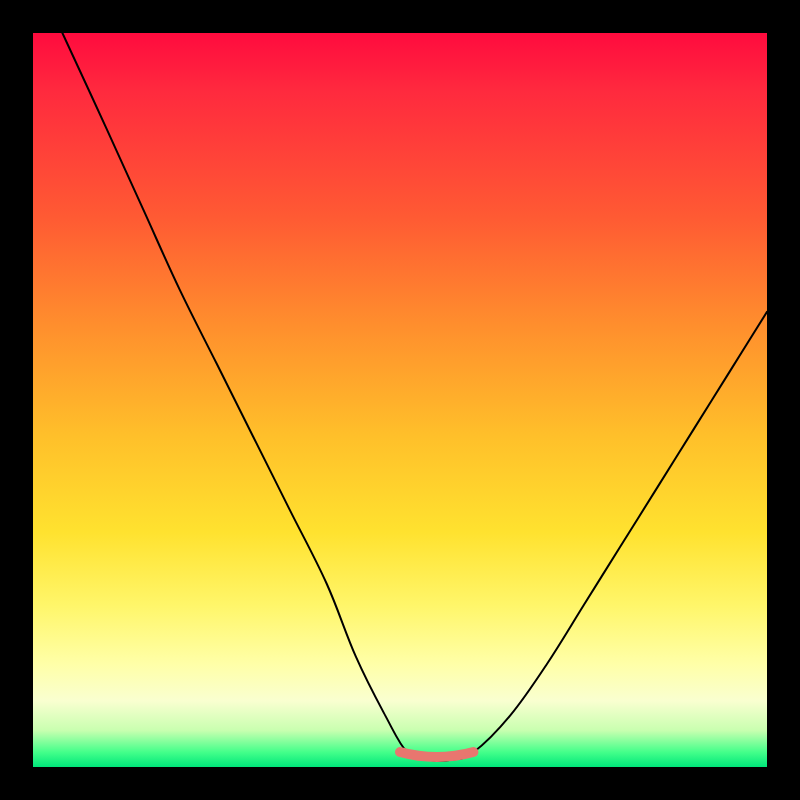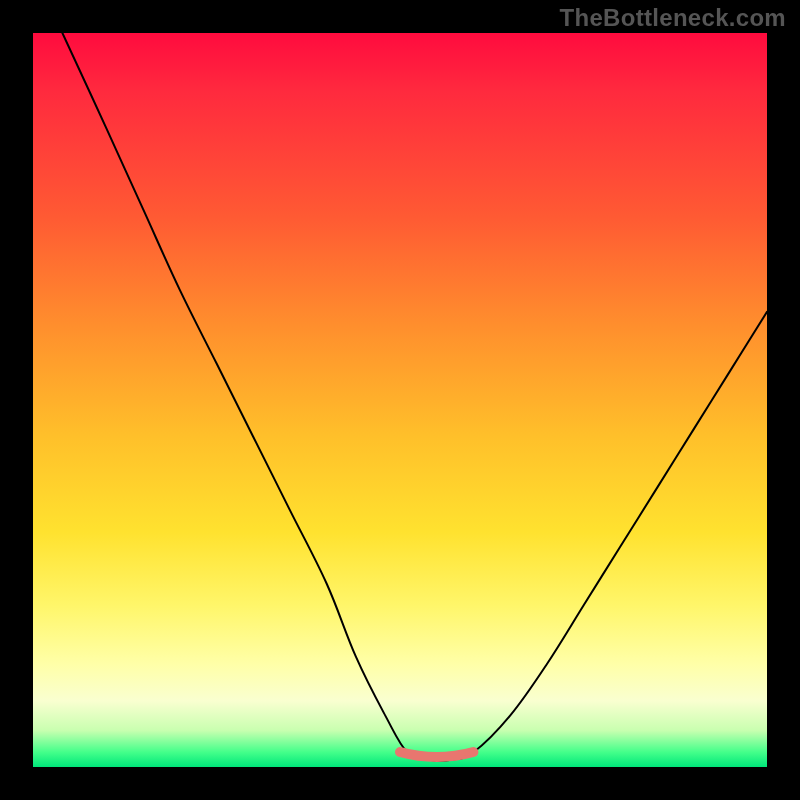--- a/index.html
+++ b/index.html
@@ -56,21 +56,20 @@
     left: 0;
     top: 0;
     width: 734px;
     height: 734px;
   }
 </style>
 </head>
 <body>
 
 <div class="frame">
-  <div class="watermark">TheBottleneck.com</div>
 
   <div class="plot">
     <svg class="curve" viewBox="0 0 734 734" preserveAspectRatio="none">
       <path fill="none" stroke="#000" stroke-width="2" stroke-linejoin="round" stroke-linecap="round" d="M 29.4 0.0 C 37.3 17.2, 58.9 63.7, 73.4 95.4 C 87.9 127.1, 96.9 147.1, 110.1 176.2 C 123.3 205.2, 133.6 229.2, 146.8 256.9 C 160.0 284.6, 170.3 303.9, 183.5 330.3 C 196.7 356.7, 207.0 377.3, 220.2 403.7 C 233.4 430.1, 243.7 450.7, 256.9 477.1 C 270.1 503.5, 281.7 524.1, 293.6 550.5 C 305.5 576.9, 312.4 600.1, 323.0 623.9 C 333.5 647.7, 343.1 665.4, 352.3 682.6 C 361.6 699.8, 366.4 711.4, 374.3 719.3 C 382.3 727.2, 388.4 725.3, 396.4 726.7 C 404.3 728.0, 410.5 728.0, 418.4 726.7 C 426.3 725.3, 429.8 727.2, 440.4 719.3 C 451.0 711.4, 463.9 698.5, 477.1 682.6 C 490.3 666.8, 500.6 651.1, 513.8 631.2 C 527.0 611.4, 537.3 593.7, 550.5 572.5 C 563.7 551.4, 574.0 534.9, 587.2 513.8 C 600.4 492.7, 610.7 476.2, 623.9 455.1 C 637.1 433.9, 647.4 417.5, 660.6 396.4 C 673.8 375.2, 684.1 358.8, 697.3 337.6 C 710.5 316.5, 727.4 289.5, 734.0 278.9"></path>
       <path fill="none" stroke-width="10" stroke-linecap="round" d="M 367.0 719.0 Q 403.7 729.0 440.4 719.0" stroke="#e8766f"></path>
     </svg>
   </div>
 </div>
 
 </body></html>

